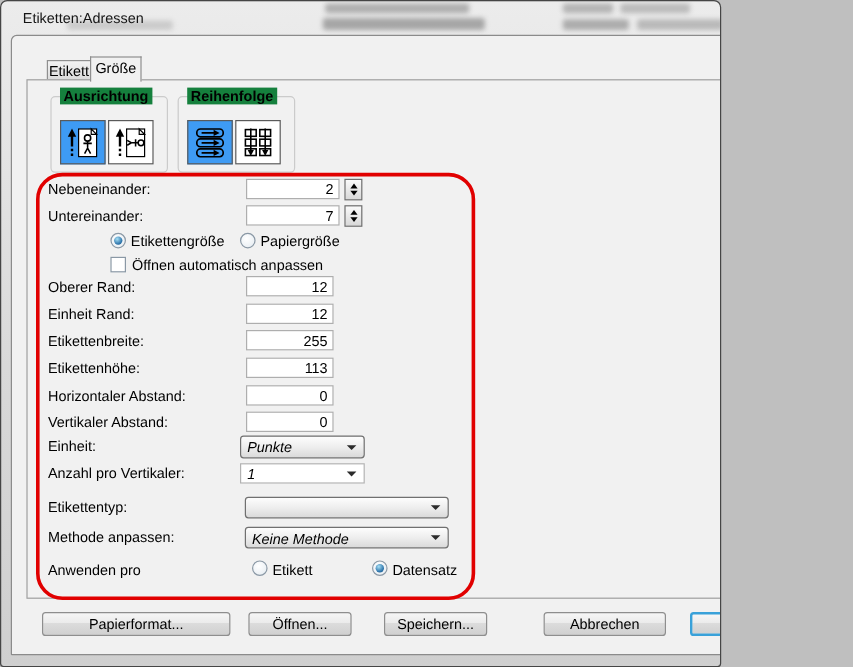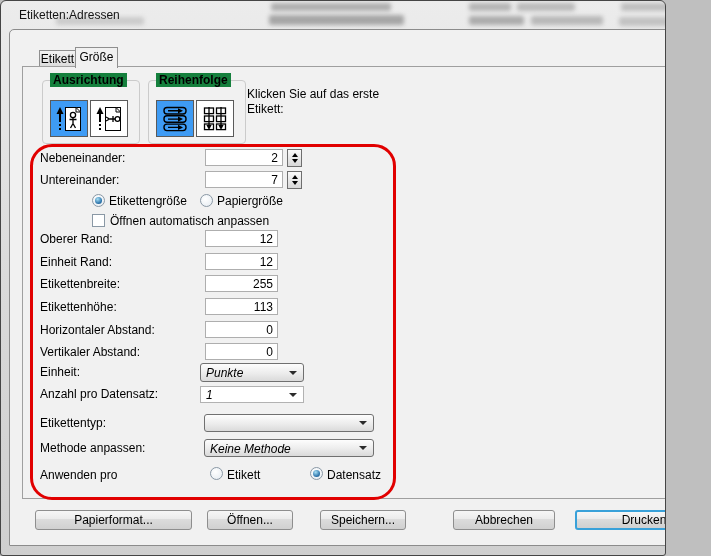--- a/index.html
+++ b/index.html
@@ -1,17 +1,17 @@
 <!DOCTYPE html>
 <html><head>
 <meta charset="utf-8">
 <style>
   html,body{margin:0;padding:0;background:#bfbfbf;}
   body{font-family:"Liberation Sans",sans-serif;font-size:12px;color:#000;}
-  .win{position:relative;width:666px;height:556px;box-sizing:border-box;
+  .win{position:relative;width:601px;height:556px;box-sizing:border-box;
        background:linear-gradient(180deg,#ececec,#d9d9d9 55%,#cfcfcf);
        border:1px solid #454545;border-radius:6px 6px 3px 3px;overflow:hidden;}
   .blur{position:absolute;filter:blur(2px);border-radius:2px;}
   .titlebar-text{position:absolute;left:18px;top:7px;font-size:12px;color:#141414;}
   .client{position:absolute;left:8px;top:28px;width:695px;height:517px;box-sizing:border-box;
           background:#f1f1f1;border:1px solid #8b8b8b;border-radius:5px 5px 1px 1px;}
   .tab{position:absolute;box-sizing:border-box;border:1px solid #8f8f8f;text-align:center;
        font-size:12px;cursor:default;}
   .tab-inactive{left:29px;top:20px;width:37px;height:17px;line-height:16px;
        background:linear-gradient(#f2f2f2,#dcdcdc);z-index:2;}
@@ -146,21 +146,20 @@
             <rect x="16.5" y="12" width="9" height="5.6"></rect>
             <rect x="16.5" y="20" width="9" height="5.6"></rect>
             <path d="M9 3 V22 M21 3 V22"></path>
           </g>
           <polygon points="6.4,21 11.6,21 9,26" fill="#000"></polygon>
           <polygon points="18.4,21 23.6,21 21,26" fill="#000"></polygon>
         </svg>
       </span>
     </div>
 
-    <div class="hint">Klicken Sie auf das erste Etikett:</div>
 
     <div class="annotation"></div>
 
     <span class="flabel" style="top:121px;">Nebeneinander:</span>
     <input class="ninput" style="left: 195px; top: 119px; width: 78px;" value="2">
     <div class="spin" style="top:119px;">
       <span class="tri-up"></span>
       <span class="tri-down"></span>
     </div>
 
@@ -196,21 +195,21 @@
 
     <span class="flabel" style="top:315px;">Vertikaler Abstand:</span>
     <input class="ninput" style="left: 195px; top: 313px; width: 73px;" value="0">
 
     <span class="flabel" style="top:335px;">Einheit:</span>
     <div class="combo" style="left:190px;top:333px;width:104px;height:19px;">
       <span class="ctext">Punkte</span>
       <span class="carrow"></span>
     </div>
 
-    <span class="flabel" style="top:357px;">Anzahl pro Datensatz:</span>
+    <span class="flabel" style="top:357px;">Anzahl pro Vertikaler:</span>
     <div class="combo-flat" style="left:190px;top:356px;width:104px;height:17px;">
       <span class="ctext" style="top:0;">1</span>
       <span class="carrow"></span>
     </div>
 
     <span class="flabel" style="top:386px;">Etikettentyp:</span>
     <div class="combo" style="left:194px;top:384px;width:170px;height:18px;">
       <span class="ctext"></span>
       <span class="carrow"></span>
     </div>

